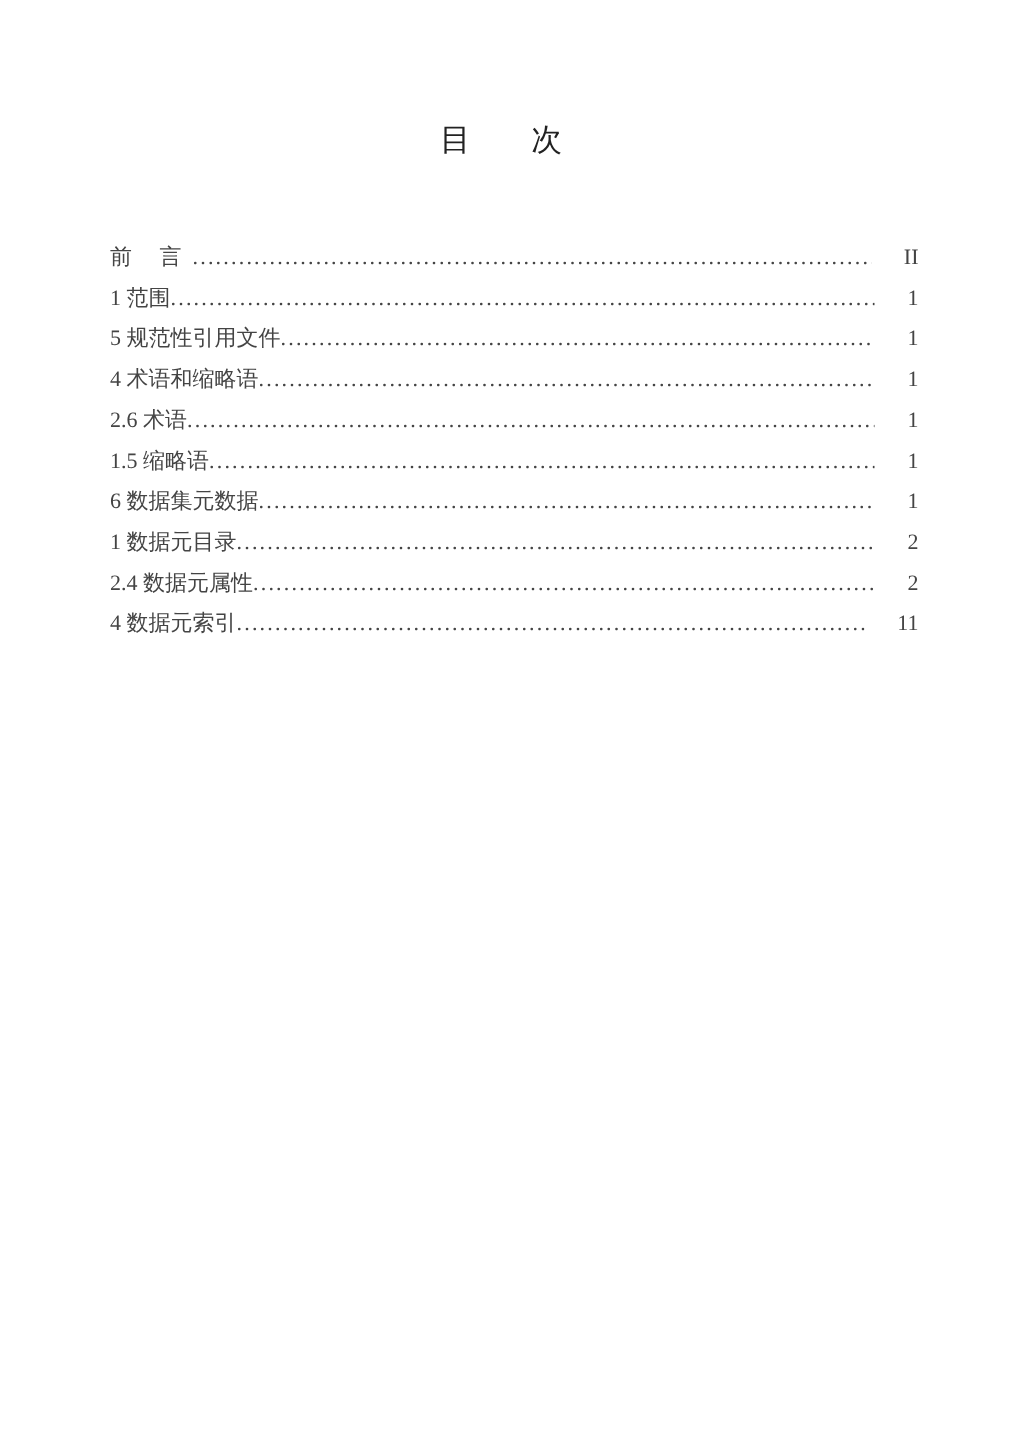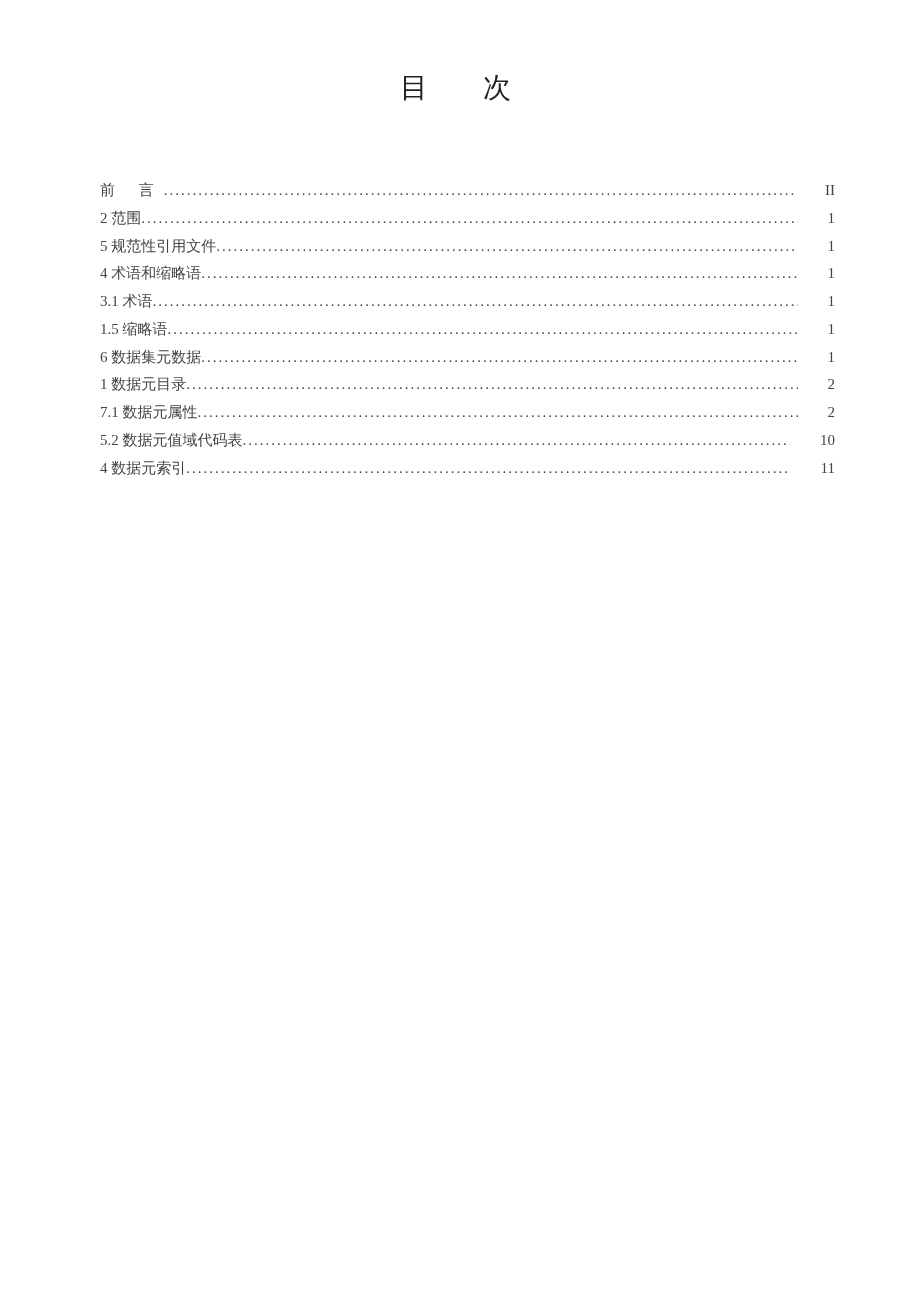--- a/index.html
+++ b/index.html
@@ -10,32 +10,32 @@
     body {
       width: 920px;
       height: 1302px;
       background: #ffffff;
       font-family: "SimSun", "宋体", serif;
       color: #333333;
       padding: 0;
       margin: 0 auto;
     }
     .page {
-      padding: 69px 85px 0 100px;
+      padding: 108px 85px 0 100px;
     }
     .title {
       text-align: center;
       font-size: 28px;
       font-weight: normal;
       letter-spacing: 24px;
       margin-bottom: 70px;
       color: #222;
     }
     .toc {
-      font-size: 15px;
+      font-size: 20px;
       line-height: 1.85;
       color: #444;
     }
     .toc-entry {
       display: flex;
       align-items: baseline;
       white-space: nowrap;
       overflow: hidden;
     }
     .toc-label {
@@ -64,63 +64,58 @@
 
 <div class="page">
   <h1 class="title">目 次</h1>
   <div class="toc">
     <div class="toc-entry">
       <span class="toc-label preface-label">前  言</span>
       <span class="toc-dots"></span>
       <span class="toc-page">II</span>
     </div>
     <div class="toc-entry">
-      <span class="toc-label">2 范围</span>
+      <span class="toc-label">1 范围</span>
       <span class="toc-dots"></span>
       <span class="toc-page">1</span>
     </div>
     <div class="toc-entry">
       <span class="toc-label">5 规范性引用文件</span>
       <span class="toc-dots"></span>
       <span class="toc-page">1</span>
     </div>
     <div class="toc-entry">
       <span class="toc-label">4 术语和缩略语</span>
       <span class="toc-dots"></span>
       <span class="toc-page">1</span>
     </div>
     <div class="toc-entry">
-      <span class="toc-label">3.1 术语</span>
+      <span class="toc-label">2.6 术语</span>
       <span class="toc-dots"></span>
       <span class="toc-page">1</span>
     </div>
     <div class="toc-entry">
       <span class="toc-label">1.5 缩略语</span>
       <span class="toc-dots"></span>
       <span class="toc-page">1</span>
     </div>
     <div class="toc-entry">
       <span class="toc-label">6 数据集元数据</span>
       <span class="toc-dots"></span>
       <span class="toc-page">1</span>
     </div>
     <div class="toc-entry">
       <span class="toc-label">1 数据元目录</span>
       <span class="toc-dots"></span>
       <span class="toc-page">2</span>
     </div>
     <div class="toc-entry">
-      <span class="toc-label">7.1 数据元属性</span>
+      <span class="toc-label">2.4 数据元属性</span>
       <span class="toc-dots"></span>
       <span class="toc-page">2</span>
-    </div>
-    <div class="toc-entry">
-      <span class="toc-label">5.2 数据元值域代码表</span>
-      <span class="toc-dots"></span>
-      <span class="toc-page">10</span>
     </div>
     <div class="toc-entry">
       <span class="toc-label">4 数据元索引</span>
       <span class="toc-dots"></span>
       <span class="toc-page">11</span>
     </div>
   </div>
 </div>
 
 </body></html>

